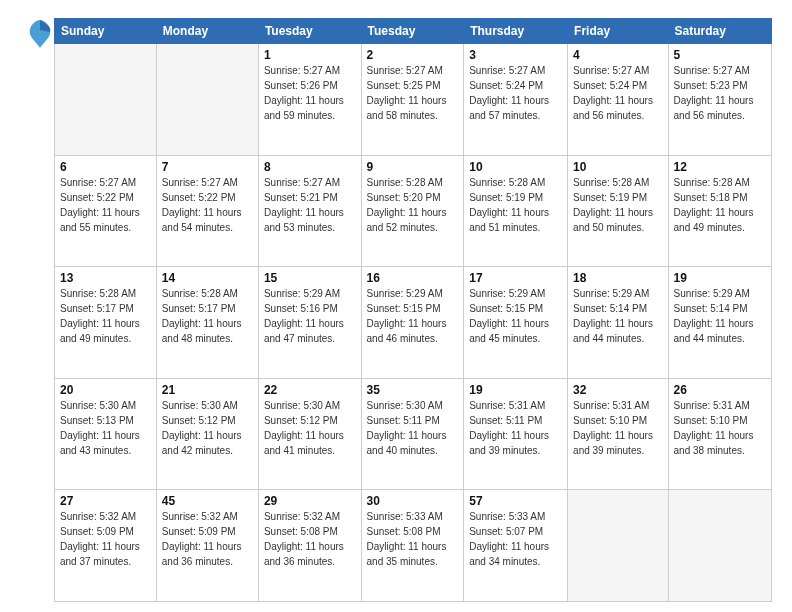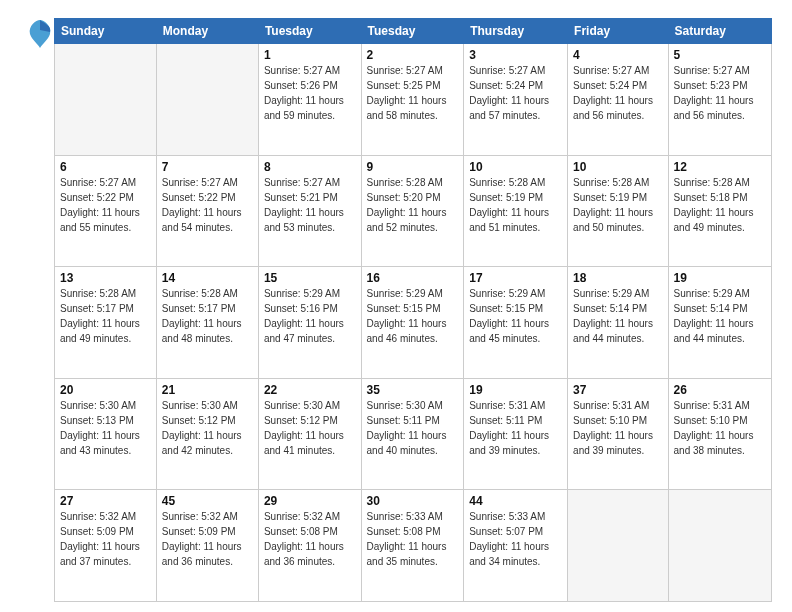--- a/index.html
+++ b/index.html
@@ -291,21 +291,21 @@
 and 40 minutes.</div>
           </td>
           <td>
             <span class="day-number">19</span>
             <div class="day-info" style="white-space: pre-line;">Sunrise: 5:31 AM
 Sunset: 5:11 PM
 Daylight: 11 hours
 and 39 minutes.</div>
           </td>
           <td>
-            <span class="day-number">37</span>
+            <span class="day-number">32</span>
             <div class="day-info" style="white-space: pre-line;">Sunrise: 5:31 AM
 Sunset: 5:10 PM
 Daylight: 11 hours
 and 39 minutes.</div>
           </td>
           <td>
             <span class="day-number">26</span>
             <div class="day-info" style="white-space: pre-line;">Sunrise: 5:31 AM
 Sunset: 5:10 PM
 Daylight: 11 hours
@@ -335,21 +335,21 @@
 and 36 minutes.</div>
           </td>
           <td>
             <span class="day-number">30</span>
             <div class="day-info" style="white-space: pre-line;">Sunrise: 5:33 AM
 Sunset: 5:08 PM
 Daylight: 11 hours
 and 35 minutes.</div>
           </td>
           <td>
-            <span class="day-number">44</span>
+            <span class="day-number">57</span>
             <div class="day-info" style="white-space: pre-line;">Sunrise: 5:33 AM
 Sunset: 5:07 PM
 Daylight: 11 hours
 and 34 minutes.</div>
           </td>
           <td class="empty"></td>
           <td class="empty"></td>
         </tr>
       </tbody>
   </table>

